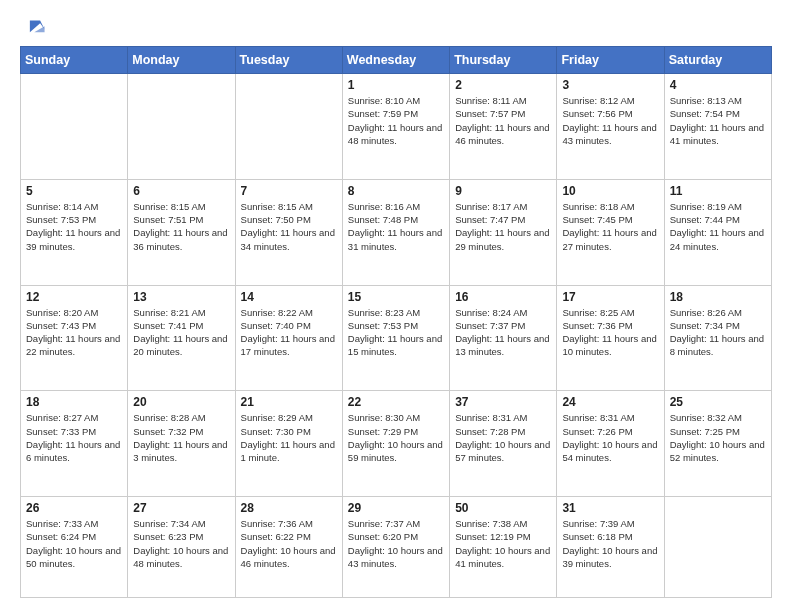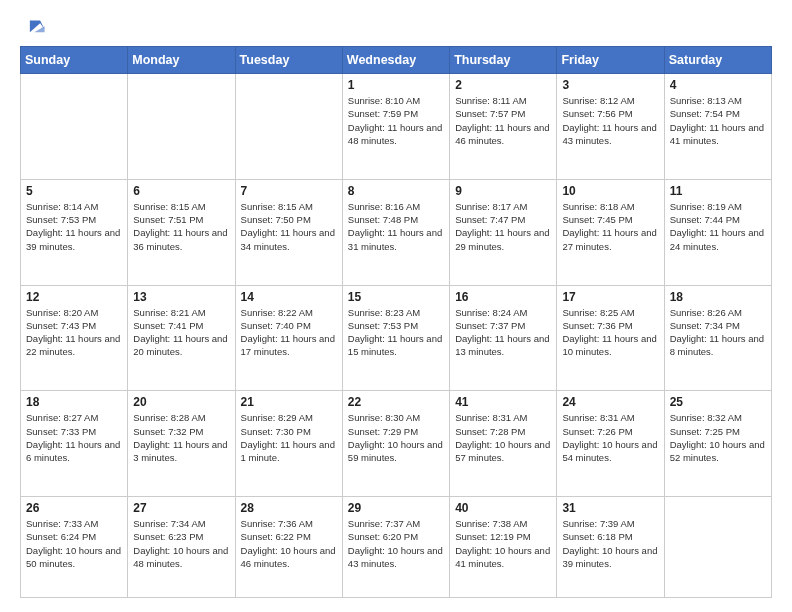--- a/index.html
+++ b/index.html
@@ -276,21 +276,21 @@
 Sunset: 7:30 PM
 Daylight: 11 hours and 1 minute.</div>
           </td>
           <td>
             <span class="day-number">22</span>
             <div class="day-info">Sunrise: 8:30 AM
 Sunset: 7:29 PM
 Daylight: 10 hours and 59 minutes.</div>
           </td>
           <td>
-            <span class="day-number">41</span>
+            <span class="day-number">37</span>
             <div class="day-info">Sunrise: 8:31 AM
 Sunset: 7:28 PM
 Daylight: 10 hours and 57 minutes.</div>
           </td>
           <td>
             <span class="day-number">24</span>
             <div class="day-info">Sunrise: 8:31 AM
 Sunset: 7:26 PM
 Daylight: 10 hours and 54 minutes.</div>
           </td>
@@ -320,21 +320,21 @@
 Sunset: 6:22 PM
 Daylight: 10 hours and 46 minutes.</div>
           </td>
           <td>
             <span class="day-number">29</span>
             <div class="day-info">Sunrise: 7:37 AM
 Sunset: 6:20 PM
 Daylight: 10 hours and 43 minutes.</div>
           </td>
           <td>
-            <span class="day-number">40</span>
+            <span class="day-number">50</span>
             <div class="day-info">Sunrise: 7:38 AM
 Sunset: 12:19 PM
 Daylight: 10 hours and 41 minutes.</div>
           </td>
           <td>
             <span class="day-number">31</span>
             <div class="day-info">Sunrise: 7:39 AM
 Sunset: 6:18 PM
 Daylight: 10 hours and 39 minutes.</div>
           </td>

